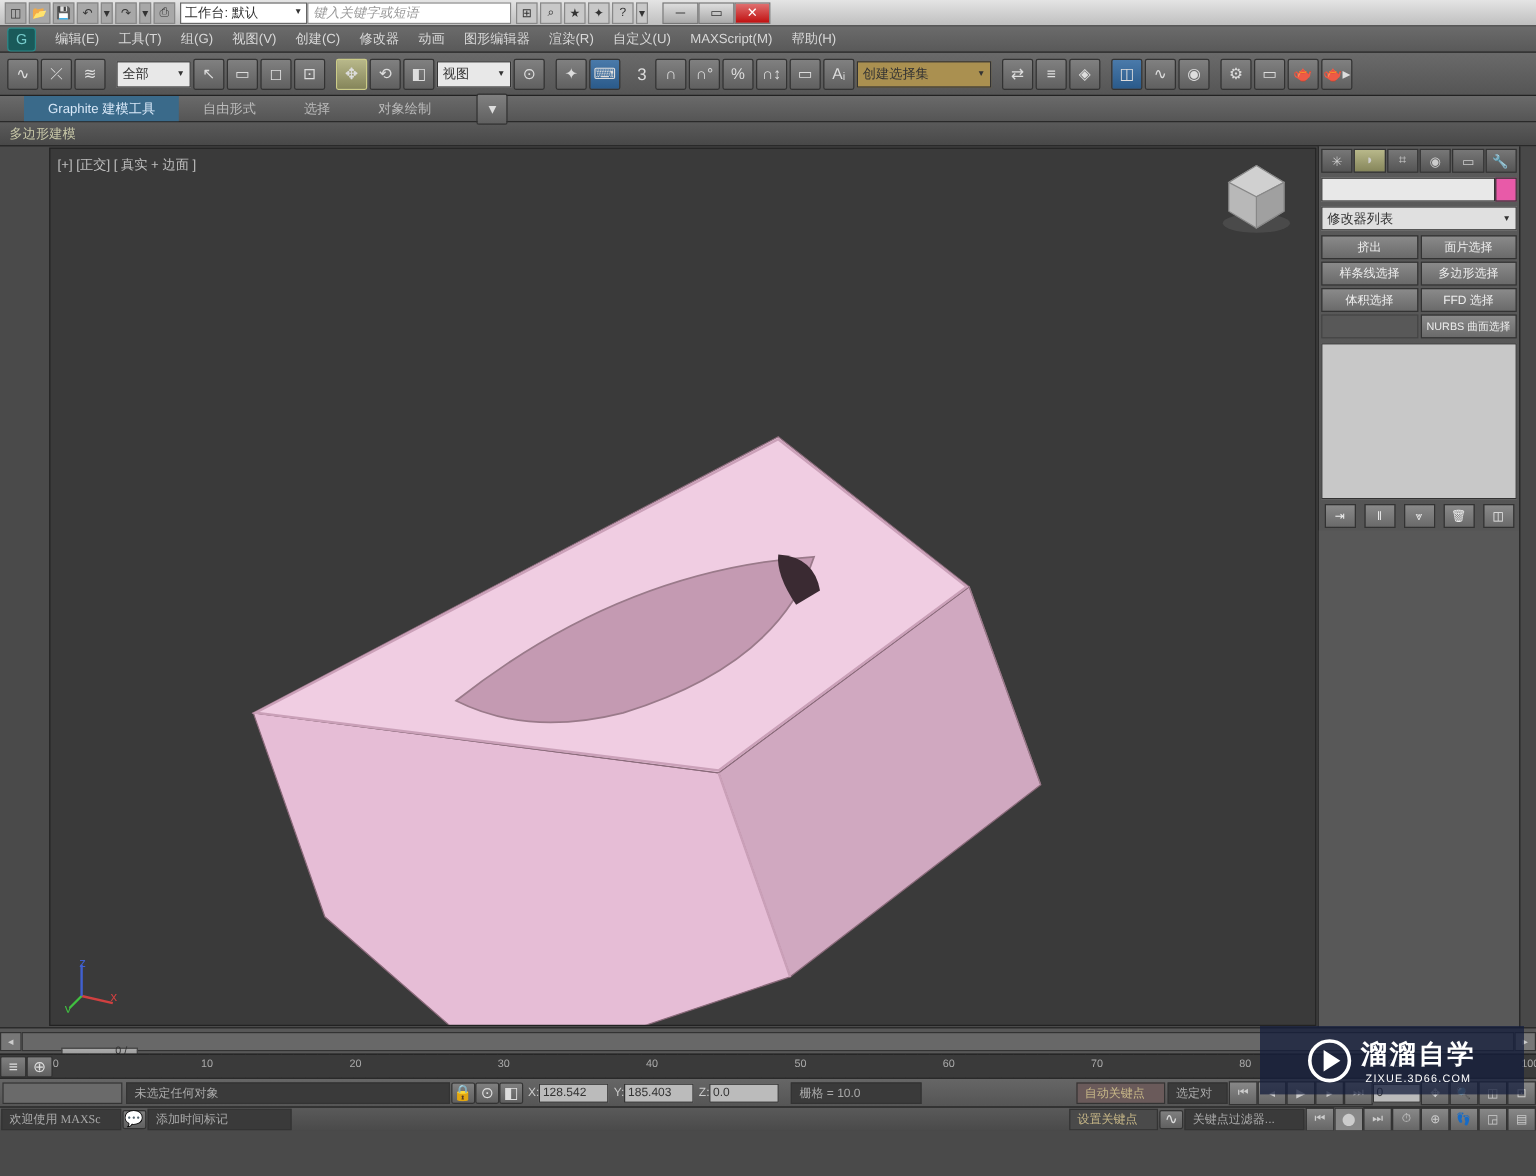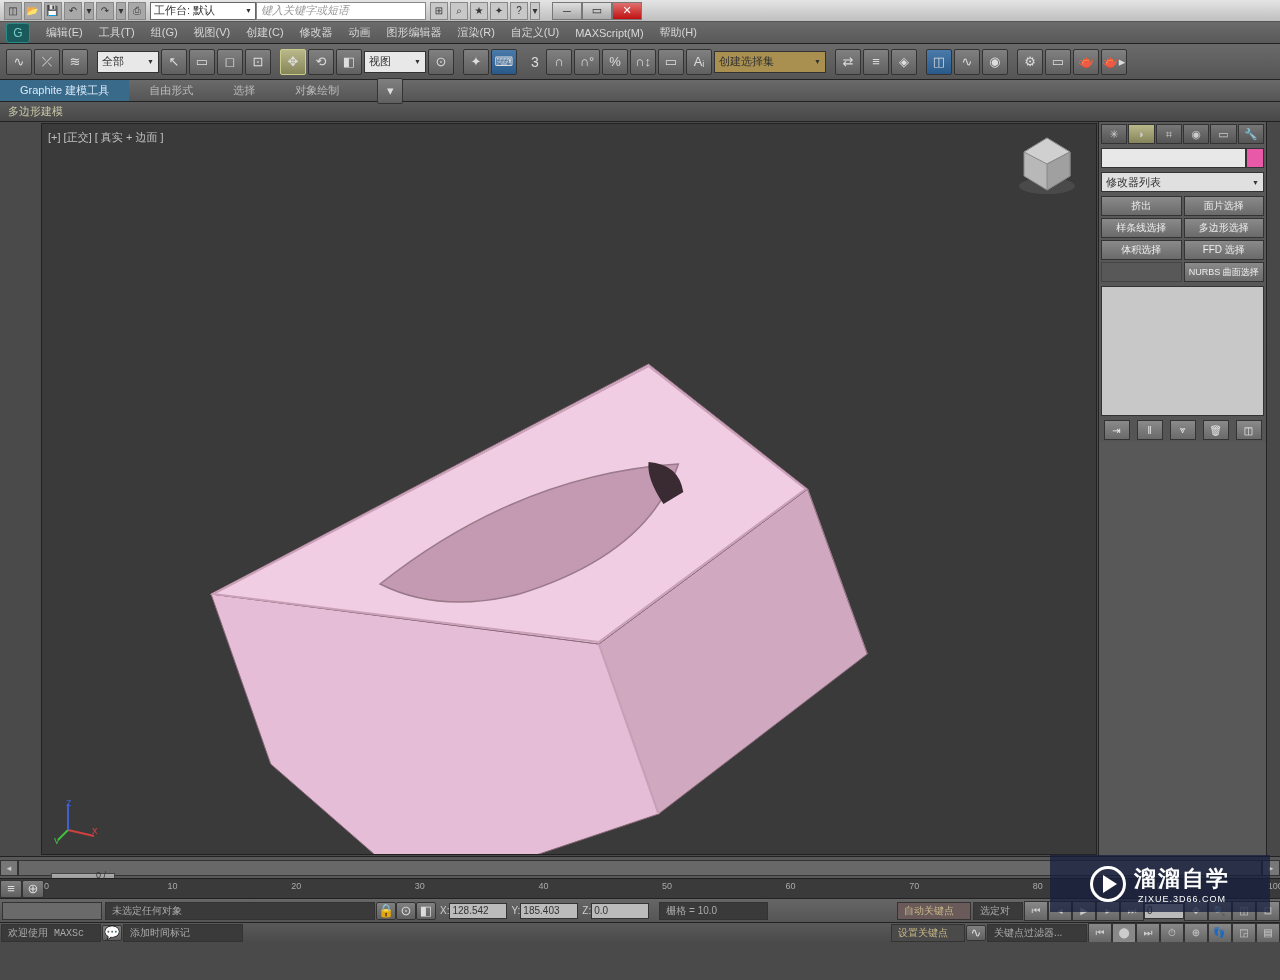--- a/index.html
+++ b/index.html
@@ -26,21 +26,21 @@
 .maintoolbar { height:36px; background:linear-gradient(#6a6a6a,#555); display:flex; align-items:center; padding:0 6px; gap:2px; border-bottom:1px solid #222;}
 .tbtn { width:26px; height:26px; background:linear-gradient(#808080,#606060); border:1px solid #333; display:flex; align-items:center; justify-content:center; color:#ddd; font-size:13px; border-radius:2px;}
 .tbtn.on { background:linear-gradient(#b8b88a,#85855a); border-color:#cc8;}
 .tbtn.blue { background:linear-gradient(#4a7aaa,#2a5a8a);}
 .sep { width:5px;}
 .tcombo { height:22px; background:#e8e8e8; border:1px solid #333; display:flex; align-items:center; padding:0 4px; color:#333;}
 .tcombo::after { content:"▼"; margin-left:auto; font-size:7px;}
 
 .ribbon { height:22px; background:linear-gradient(#6a6a6a,#555); display:flex; align-items:center; border-bottom:1px solid #222;}
 .ribbon-tab { padding:0 20px; height:100%; display:flex; align-items:center; color:#bbb;}
-.ribbon-tab.active { background:#3a6a8a; color:#d8e8f8;}
+.ribbon-tab.active { background:#3a6a8a; color:#d8e8f8;margin-left:20px;}
 .ribbon2 { height:20px; background:linear-gradient(#5a5a5a,#484848); display:flex; align-items:center; padding:0 8px; color:#c8c8a8; border-bottom:1px solid #222;}
 
 .workspace { position:absolute; top:122px; left:0; right:0; bottom:124px; display:flex;padding-left:40px;}
 .viewport { flex:1; background:#3a3a3a; position:relative; border:1px solid #222; margin:1px;}
 .vp-label { position:absolute; top:6px; left:6px; color:#c0c0c0; font-size:11px;}
 .viewcube { position:absolute; top:6px; right:14px; width:70px; height:70px;}
 .axis-gizmo { position:absolute; bottom:10px; left:12px; width:44px; height:44px;}
 .cmdpanel { width:168px; background:linear-gradient(#5a5a5a,#4e4e4e); border-left:1px solid #222; display:flex; flex-direction:column;}
 .cmd-tabs { height:24px; display:flex; gap:1px; padding:2px;}
 .cmd-tab { flex:1; background:linear-gradient(#777,#555); border:1px solid #333; display:flex; align-items:center; justify-content:center; font-size:11px;}
@@ -310,21 +310,21 @@
   <div class="anim-btn">▸</div>
   <div class="anim-btn">⏭</div>
   <input class="coord-input" style="width: 40px;" value="0">
   <div class="anim-btn">✥</div>
   <div class="anim-btn">🔍</div>
   <div class="anim-btn">◫</div>
   <div class="anim-btn">⊡</div>
 </div>
 
 <div class="statusbar2" style="position:absolute;left:0;right:0;bottom:38px">
-  <div class="status-seg dark" style="width:100px;font-family:Liberation Mono, monospace">欢迎使用  MAXSc</div>
+  <div class="status-seg dark" style="width:100px;font-family:Liberation Serif, serif">欢迎使用  MAXSc</div>
   <div class="tbtn" style="width:20px;height:16px">💬</div>
   <div class="status-seg dark" style="width:120px">添加时间标记</div>
   <div style="flex:1"></div>
   <div class="status-seg" style="width:74px">设置关键点</div>
   <div class="tbtn" style="width:20px;height:16px">∿</div>
   <div class="status-seg dark" style="width:100px">关键点过滤器...</div>
   <div class="anim-btn">⏮</div>
   <div class="anim-btn" style="background:#888">⬤</div>
   <div class="anim-btn">⏭</div>
   <div class="anim-btn">⏱</div>

